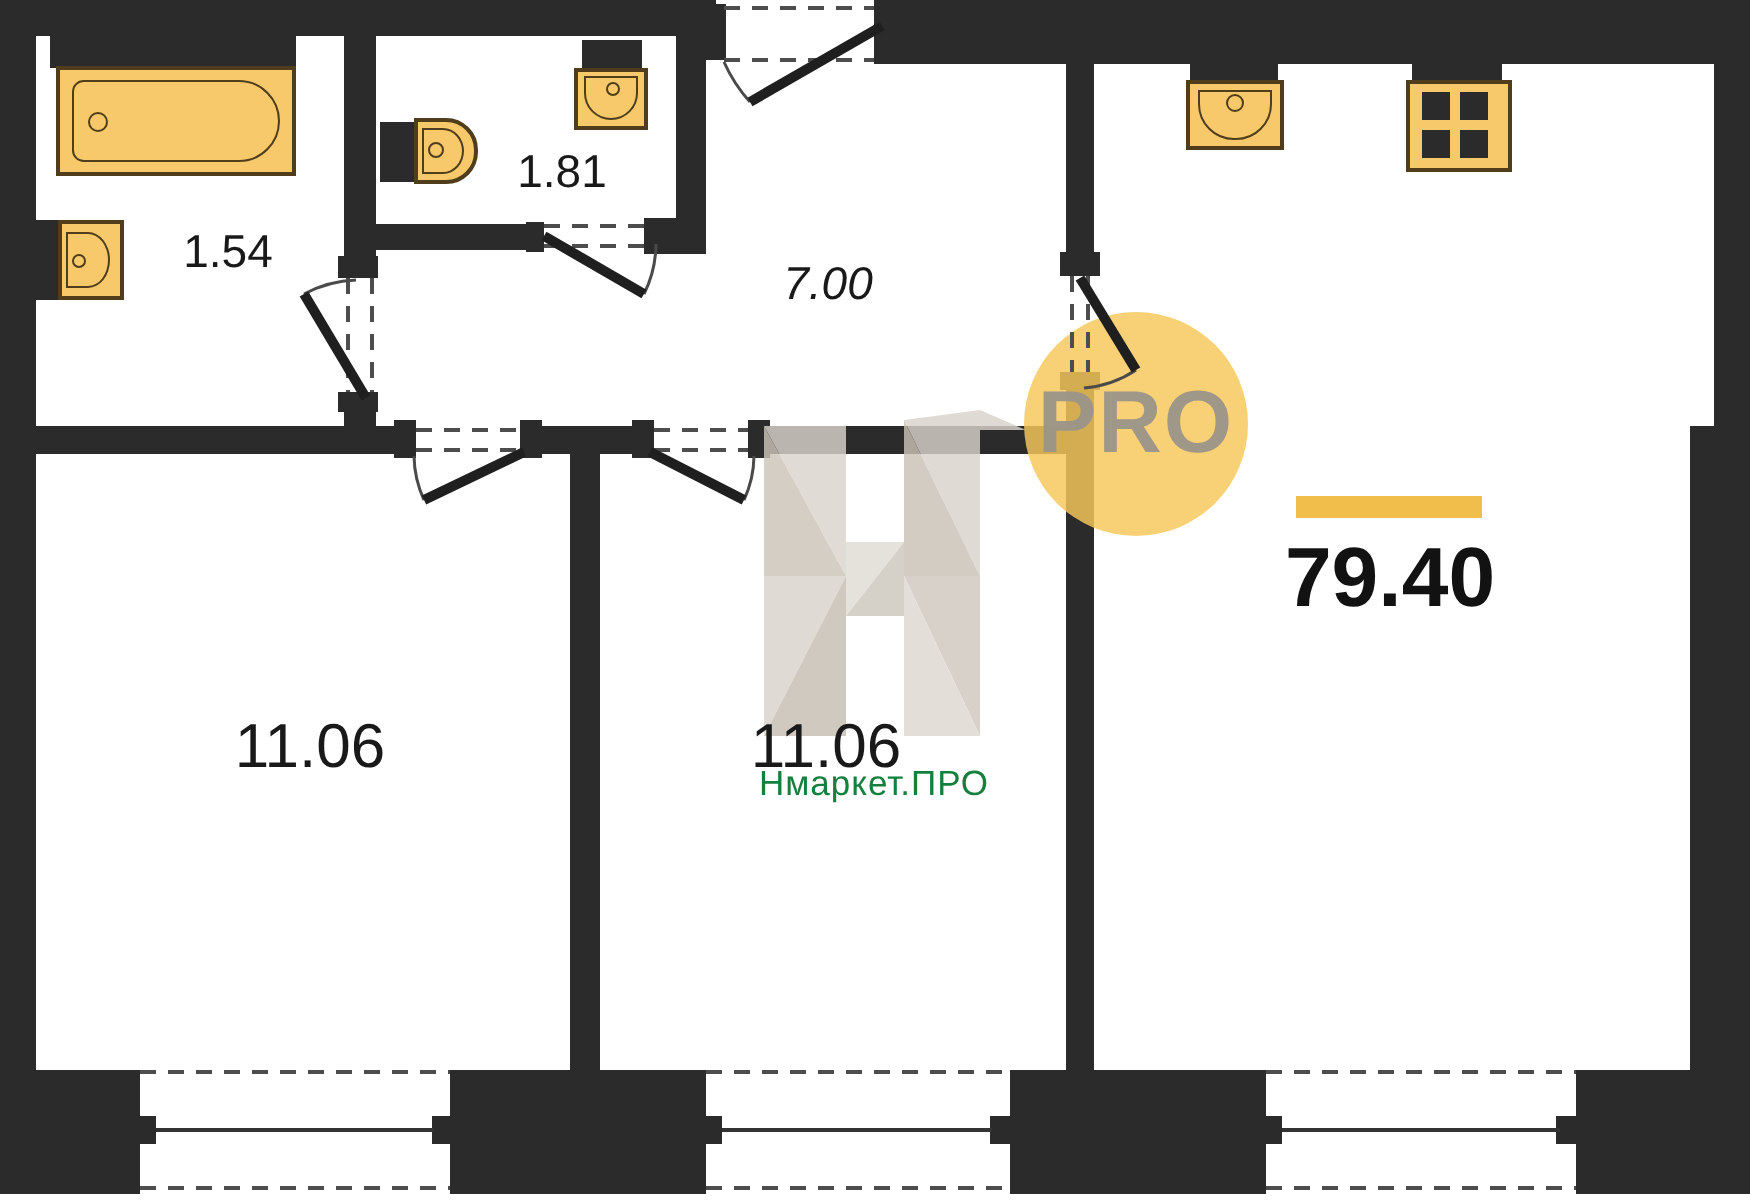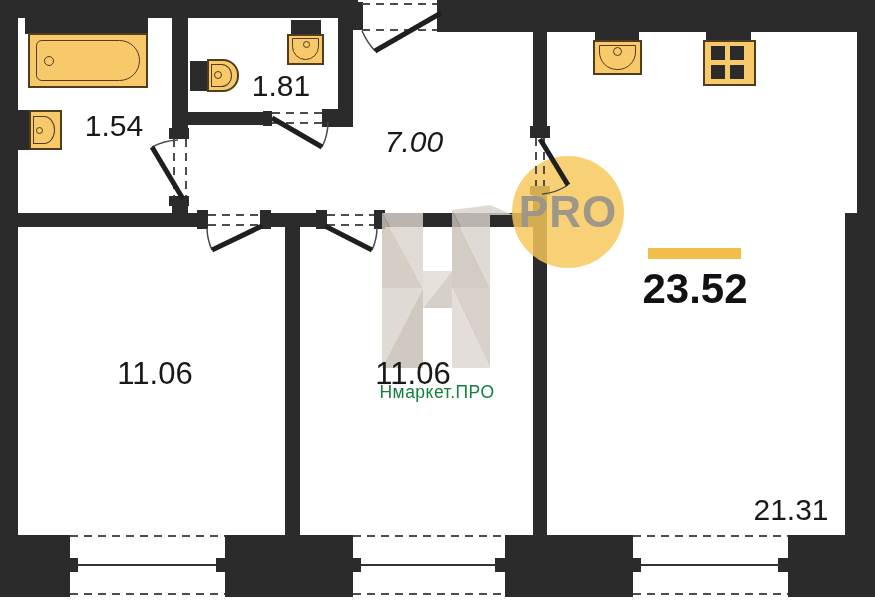--- a/index.html
+++ b/index.html
@@ -8,21 +8,21 @@
     font-family:"Liberation Sans",sans-serif;
   }
   .wall{position:absolute;background:#2B2B2B;z-index:20;}
   .mount{position:absolute;background:#2B2B2B;z-index:5;}
   .fixture{position:absolute;background:#F8C96B;border:2px solid #4F3D1C;box-sizing:border-box;z-index:6;}
   .fixture-inner{position:absolute;border:1.5px solid #4F3D1C;box-sizing:border-box;z-index:7;}
   .fixture-dot{position:absolute;border:1.5px solid #4F3D1C;border-radius:50%;box-sizing:border-box;z-index:8;}
   .burner{position:absolute;background:#2B2B2B;z-index:8;}
   .room-label{
     position:absolute;transform:translate(-50%,-50%);color:#191919;
-    font-size:30px;line-height:1;white-space:nowrap;z-index:60;
+    font-size:23px;line-height:1;white-space:nowrap;z-index:60;
   }
   .total-label{
     position:absolute;transform:translate(-50%,-50%);color:#121212;font-weight:bold;
     font-size:42px;line-height:1;white-space:nowrap;z-index:60;
   }
   .accent-bar{position:absolute;background:#F2BE4B;z-index:60;}
   #watermark-h{position:absolute;left:375px;top:193px;z-index:30;opacity:0.82;}
   #brand-text{
     position:absolute;left:437px;top:392px;transform:translate(-50%,-50%);
     color:#15803d;font-size:17.5px;letter-spacing:0.5px;z-index:31;white-space:nowrap;
@@ -179,18 +179,17 @@
       <path d="M325,226 L372,250"></path>
       <path d="M540,139 L568,185"></path>
     </g>
   </svg>
 
   <div class="room-label" style="left:114px;top:126px;">1.54</div>
   <div class="room-label" style="left:281px;top:86px;">1.81</div>
   <div class="room-label" style="left:414px;top:142px;font-style:italic;">7.00</div>
   <div class="room-label" style="left:155px;top:373px;font-size:31px;">11.06</div>
   <div class="room-label" style="left:413px;top:373px;font-size:31px;">11.06</div>
-  <div class="room-label" style="left:791px;top:510px;">21.31</div>
 
   <div class="accent-bar" style="left:648px;top:248px;width:93px;height:11px;"></div>
-  <div class="total-label" style="left:695px;top:289px;">23.52</div>
+  <div class="total-label" style="left:695px;top:289px;">79.40</div>
 
 </div>
 
 </body></html>

